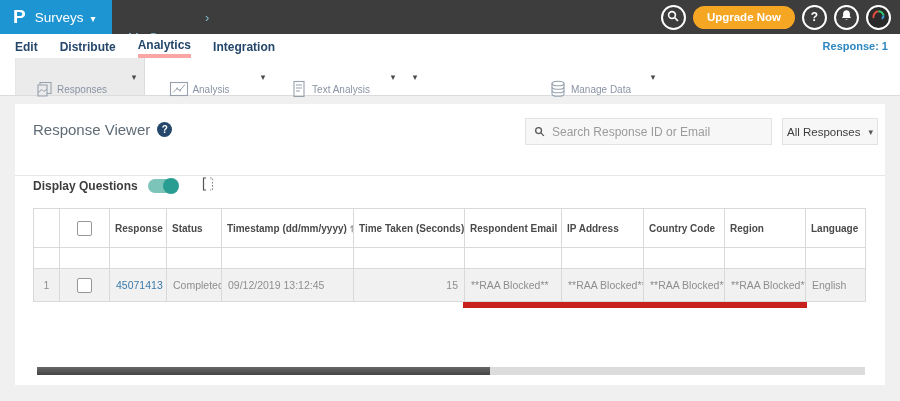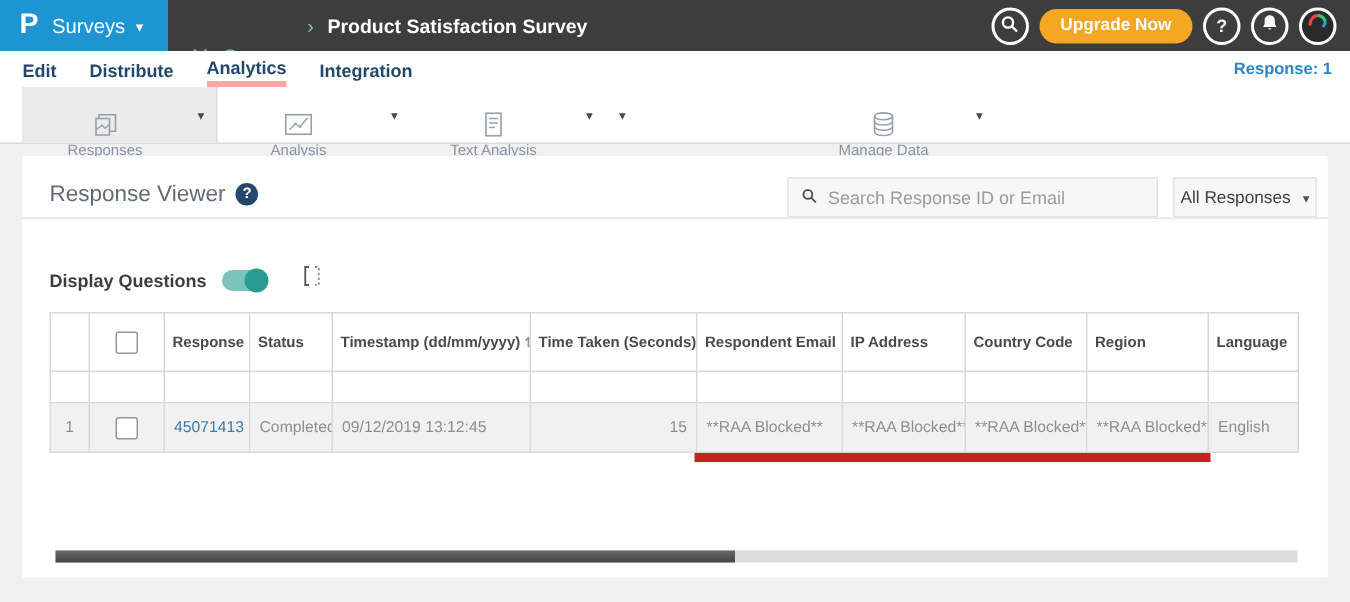--- a/index.html
+++ b/index.html
@@ -28,28 +28,28 @@
   .tabsbar { position:absolute; top:34px; left:0; width:900px; height:24px; background:#fff; display:flex; align-items:center; padding:0 12px 0 15px; }
   .tab { font-size:12px; font-weight:700; color:#24476b; margin-right:22px; cursor:pointer; padding:3px 0 2px; }
   .tab.active { border-bottom:4px solid #fca5a5; }
   .response-count { margin-left:auto; font-size:11px; font-weight:700; color:#2e86c1;text-align:right; }
 
   
   .toolbar { position:absolute; top:58px; left:0; width:900px; height:38px; background:#fff;
              border-bottom:1px solid #dcdcdc; display:flex; padding-left:15px; }
   .tool-item { width:130px; display:flex; align-items:center; cursor:pointer; }
   .tool-item.active { background:#ebebeb; border-right:1px solid #dcdcdc; border-left:1px solid #e6e6e6; }
-  .tool-main { width:108px; display:flex; flex-direction:column; align-items:center; justify-content:center; gap:2px; padding-top:3px;margin-top:22px; }
+  .tool-main { width:108px; display:flex; flex-direction:row; align-items:center; justify-content:center; gap:2px; padding-top:3px;margin-top:22px; }
   .tool-label { font-size:10px; color:#8a93a3; }
   .tool-caret { width:20px; font-size:9px; color:#4a4a4a; text-align:center; }
   .tool-icon svg { display:block; }
 
   
   .card { position:absolute; top:104px; left:15px; width:870px; height:281px; background:#fff; }
-  .viewer-header { position:relative; height:42px; border-bottom:1px solid #e6e6e6; }
+  .viewer-header { position:relative; height:72px; border-bottom:1px solid #e6e6e6; }
   .viewer-title { position:absolute; left:18px; top:17px; font-size:15px; color:#5f6b76; display:flex; align-items:center; gap:7px; }
   .help-badge { width:15px; height:15px; border-radius:50%; background:#24476b; color:#fff; font-size:10px; font-weight:700;
                 display:inline-flex; align-items:center; justify-content:center; cursor:pointer; }
   .search-box { position:absolute; left:510px; top:14px; width:247px; height:27px; background:#f7f7f7; border:1px solid #e3e3e3;
                 display:flex; align-items:center; padding:0 8px; }
   .search-box input { border:none; background:transparent; outline:none; font-size:12px; color:#555; width:100%; margin-left:7px;
                       font-family:"Liberation Sans", sans-serif; }
   .search-box input::placeholder { color:#9b9b9b; }
   .filter-select { position:absolute; left:767px; top:14px; width:96px; height:27px; background:#f7f7f7; border:1px solid #e3e3e3;
                    display:flex; align-items:center; justify-content:center; gap:8px; font-size:11.5px; color:#3d3d3d; cursor:pointer; }
@@ -86,21 +86,20 @@
 
   <div class="topbar">
     <div class="brand">
       <span class="logo">P</span>
       <span class="product">Surveys</span>
       <span class="caret">▾</span>
     </div>
     <div class="breadcrumb">
       <span class="parent">My Surveys</span>
       <span class="sep">›</span>
-      <span class="current">Product Satisfaction Survey</span>
     </div>
     <div class="top-actions">
       <div class="circle-btn">
         <span>
           <svg width="12" height="12" viewBox="0 0 12 12">
               <circle cx="5" cy="5" r="3.4" fill="none" stroke="#fff" stroke-width="1.6"></circle>
               <line x1="7.6" y1="7.6" x2="11" y2="11" stroke="#fff" stroke-width="1.6"></line>
             </svg>
         </span>
       </div>

